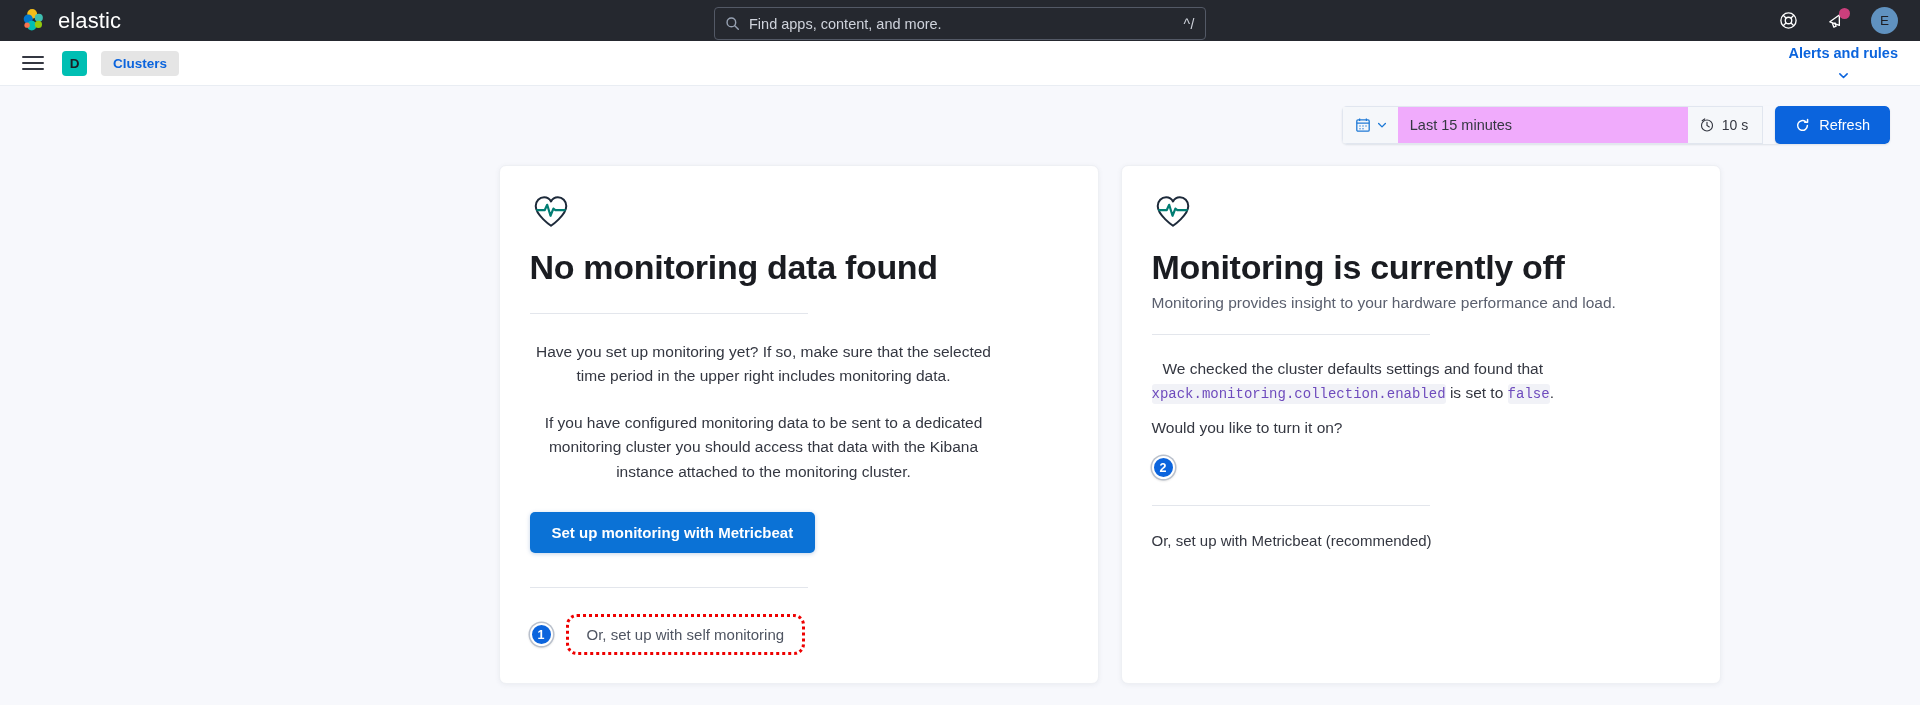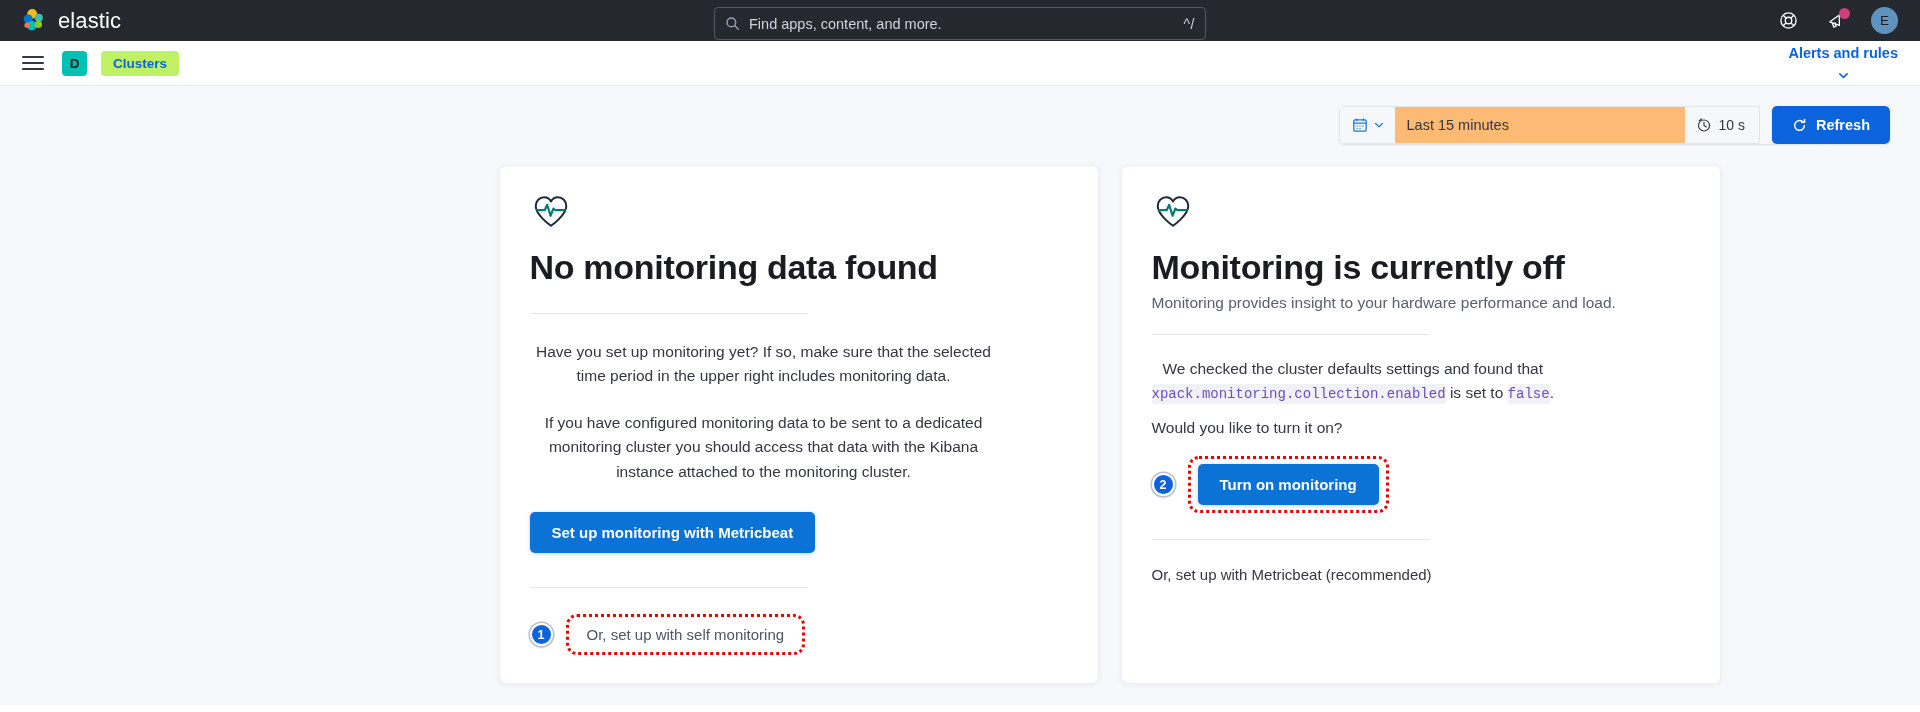--- a/index.html
+++ b/index.html
@@ -110,21 +110,21 @@
     width: 25px; height: 25px;
     border-radius: 4px;
     background: #00bfb3;
     color: #1d1e24;
     font-size: 13.5px;
     font-weight: 700;
     display: flex; align-items: center; justify-content: center;
     margin-right: 14px;
   }
   .crumb-pill {
-    background: #bef264;
+    background: #e5e5e5;
     color: #0b64dd;
     font-size: 13.5px;
     font-weight: 600;
     padding: 5px 12px;
     border-radius: 4px;
   }
   .alerts-rules {
     margin-left: auto;
     display: flex; align-items: center; gap: 8px;
     color: #0b64dd;
@@ -156,21 +156,21 @@
     box-shadow: 0 1px 2px rgba(35,55,80,.12);
   }
   .sdp-calendar {
     background: #f5f7fa;
     border: 1px solid #e1e6ef;
     border-right: none;
     display: flex; align-items: center; gap: 5px;
     padding: 0 10px 0 12px;
   }
   .sdp-input {
-    background: #fdba74;
+    background: #f0abfc;
     border-top: 1px solid #e1e6ef;
     border-bottom: 1px solid #e1e6ef;
     display: flex; align-items: center;
     width: 290px;
     padding: 0 12px;
     color: #343741;
     font-size: 14.5px;
   }
   .sdp-interval {
     background: #f5f7fa;
@@ -184,21 +184,21 @@
   .refresh-btn {
     margin-left: 12px;
     height: 38px;
     background: #0b64dd;
     color: #fff;
     border: none;
     border-radius: 5px;
     display: flex; align-items: center; gap: 9px;
     padding: 0 20px;
     font-size: 14.5px;
-    font-weight: 700;
+    font-weight: 400;
     font-family: "Liberation Sans", sans-serif;
     cursor: pointer;
     box-shadow: 0 1px 2px rgba(35,55,80,.2);
   }
 
   
   .cards-row {
     display: flex;
     gap: 22px;
     padding: 21px 0 0 0;
@@ -456,23 +456,20 @@
         <span>We checked the cluster defaults settings and found that</span><br>
         <span class="code-chip">xpack.monitoring.collection.enabled</span>
         <span>is set to</span>
         <span class="code-chip">false</span><span>.</span>
       </div>
 
       <div class="body-text" style="margin-top:10px;">Would you like to turn it on?</div>
 
       <div class="annot-row" style="margin-top:16px;">
         <div class="annot-badge">2</div>
-        <div class="annot-box tight">
-          <button class="primary-btn">Turn on monitoring</button>
-        </div>
       </div>
 
       <div class="hr" style="margin-top:26px;"></div>
 
       <div style="margin-top:26px;">
         <span class="link-text-plain">Or, set up with Metricbeat (recommended)</span>
       </div>
     </div>
 
   </div>

